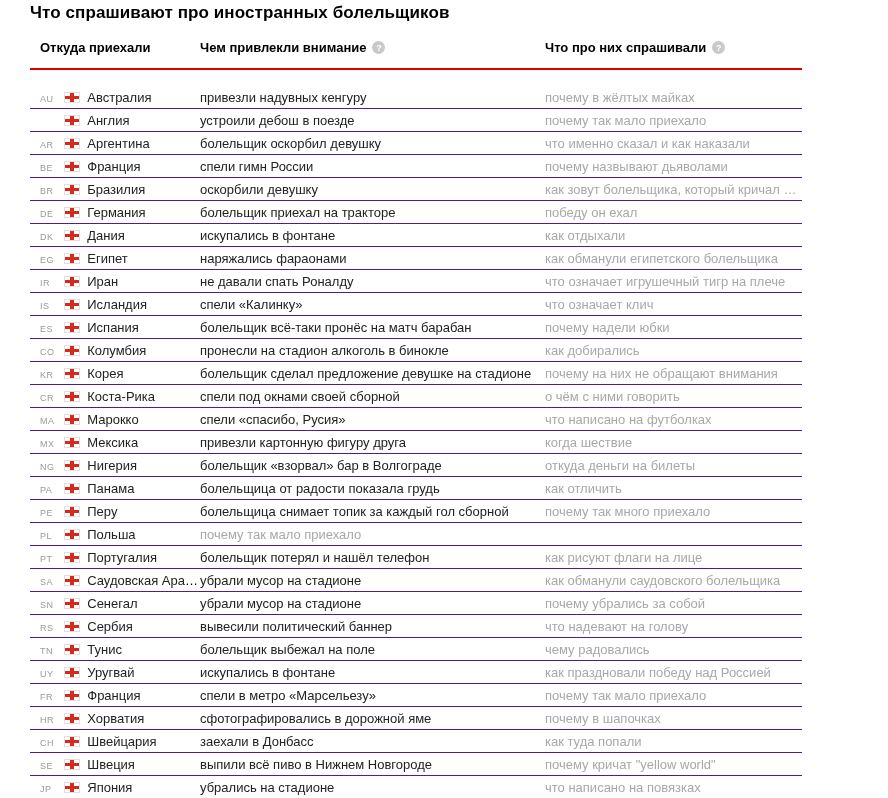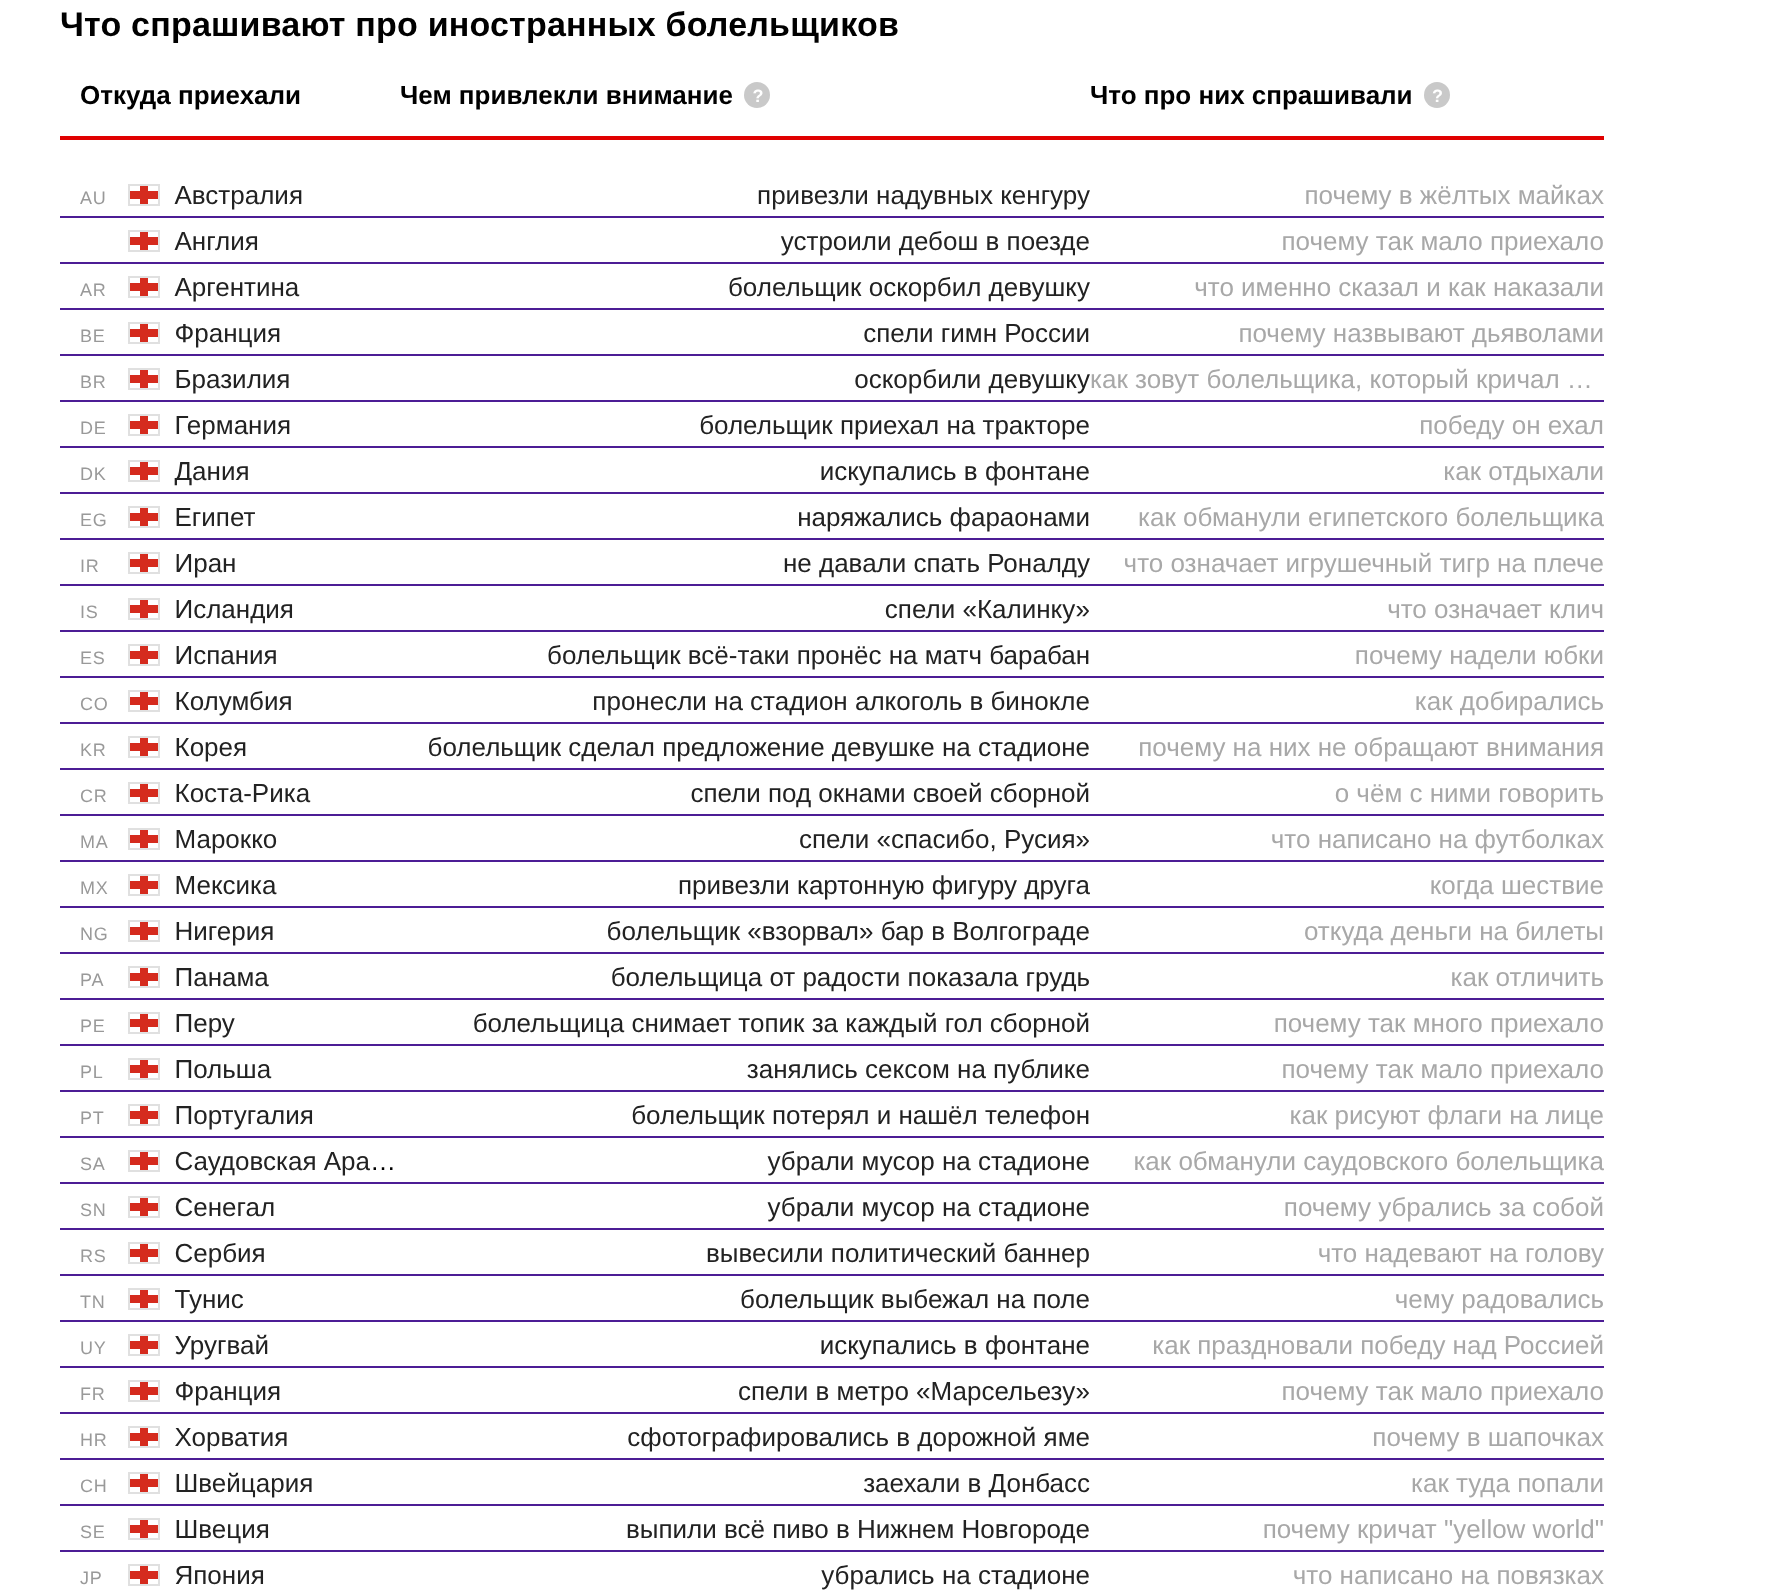--- a/index.html
+++ b/index.html
@@ -29,22 +29,22 @@
   .thead {
     display: flex;
     align-items: center;
     margin-top: 16px;
     padding-left: 10px;
     font-size: 13px;
     font-weight: 700;
     color: #000000;
   }
   .col-country { width: 160px; flex: none; }
-  .col-attention { width: 345px; flex: none; text-align: right; }
-  .col-question { flex: 1; min-width: 0; text-align: right; }
+  .col-attention { width: 345px; flex: none; }
+  .col-question { flex: 1; min-width: 0; }
   .th { display: flex; align-items: center; }
   .help {
     display: inline-flex;
     align-items: center;
     justify-content: center;
     width: 13px;
     height: 13px;
     border-radius: 50%;
     background: #c9c9c9;
     color: #ffffff;
@@ -308,21 +308,20 @@
     <div class="cell col-attention attention-text">болельщица снимает топик за каждый гол сборной</div>
     <div class="cell col-question question-text">почему так много приехало</div>
   </div>
 
   <div class="row">
     <div class="cell col-country">
       <span class="code">PL</span>
       <span class="flag-en" hidden=""></span>
       <span class="country-name">Польша</span>
     </div>
-    <div class="cell col-attention attention-text">занялись сексом на публике</div>
     <div class="cell col-question question-text">почему так мало приехало</div>
   </div>
 
   <div class="row">
     <div class="cell col-country">
       <span class="code">PT</span>
       <span class="flag-en" hidden=""></span>
       <span class="country-name">Португалия</span>
     </div>
     <div class="cell col-attention attention-text">болельщик потерял и нашёл телефон</div>

